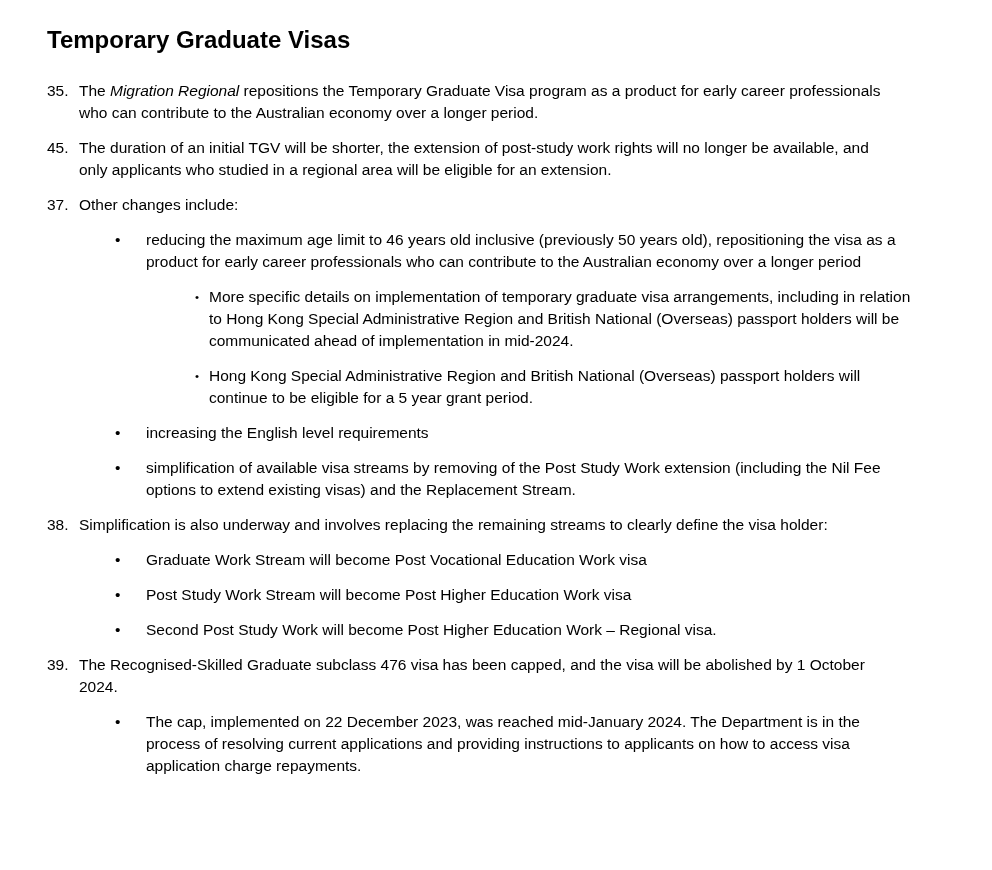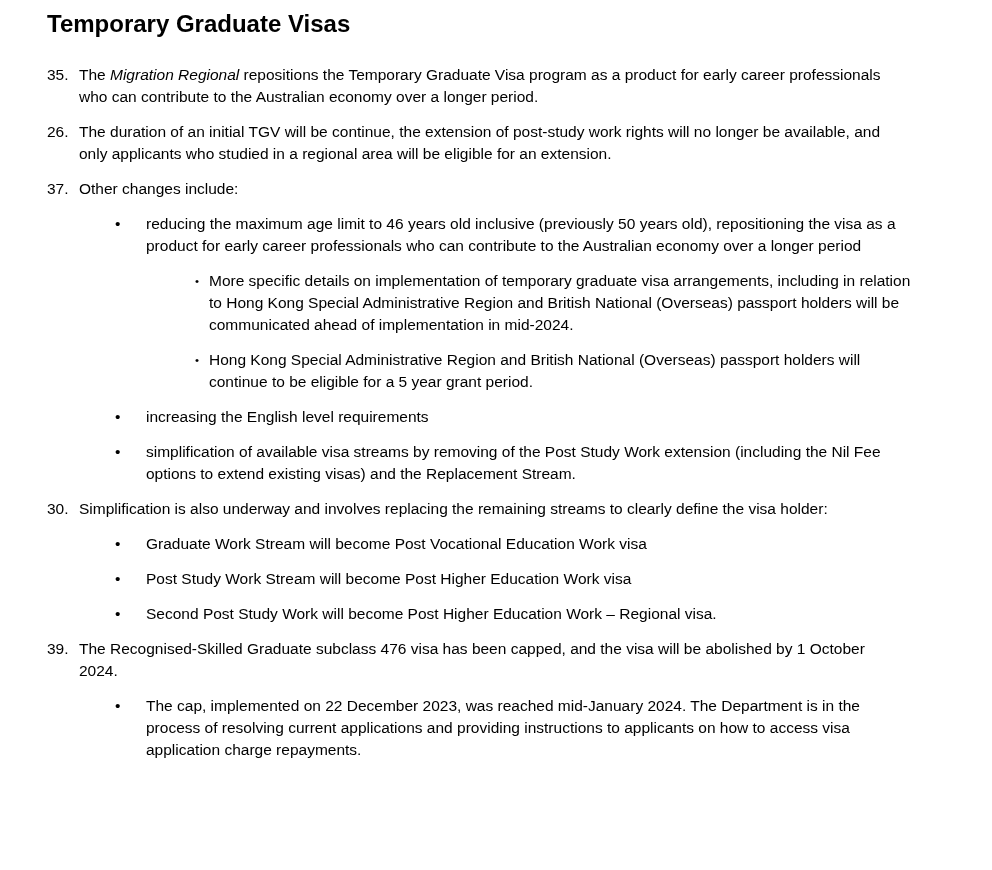--- a/index.html
+++ b/index.html
@@ -13,21 +13,21 @@
     height: 870px;
     overflow: hidden;
     font-family: "Liberation Sans", sans-serif;
     font-size: 15.5px;
     line-height: 22px;
   }
   .page {
     box-sizing: border-box;
     width: 992px;
     height: 870px;
-    padding: 10px 75px 20px 47px;
+    padding: 26px 75px 20px 47px;
   }
   .heading {
     margin: 0 0 26px 0;
     font-size: 24px;
     line-height: 28px;
     font-weight: bold;
   }
   .num-item {
     display: flex;
     margin: 0 17px 13px 0;
@@ -67,22 +67,22 @@
 <div class="page">
 
   <h1 class="heading">Temporary Graduate Visas</h1>
 
   <div class="num-item">
     <span class="num">35.</span>
     <div class="num-body"><span>The </span><em>Migration Regional</em><span> repositions the Temporary Graduate Visa program as a product for early career professionals who can contribute to the Australian economy over a longer period.</span></div>
   </div>
 
   <div class="num-item">
-    <span class="num">26.</span>
-    <div class="num-body">The duration of an initial TGV will be continue, the extension of post-study work rights will no longer be available, and only applicants who studied in a regional area will be eligible for an extension.</div>
+    <span class="num">45.</span>
+    <div class="num-body">The duration of an initial TGV will be shorter, the extension of post-study work rights will no longer be available, and only applicants who studied in a regional area will be eligible for an extension.</div>
   </div>
 
   <div class="num-item">
     <span class="num">37.</span>
     <div class="num-body">Other changes include:</div>
   </div>
 
   <div class="b1">
     <span class="dot">•</span>
     <div class="b-body">reducing the maximum age limit to 46 years old inclusive (previously 50 years old), repositioning the visa as a product for early career professionals who can contribute to the Australian economy over a longer period</div>
@@ -102,21 +102,21 @@
     <span class="dot">•</span>
     <div class="b-body">increasing the English level requirements</div>
   </div>
 
   <div class="b1">
     <span class="dot">•</span>
     <div class="b-body">simplification of available visa streams by removing of the Post Study Work extension (including the Nil Fee options to extend existing visas) and the Replacement Stream.</div>
   </div>
 
   <div class="num-item">
-    <span class="num">30.</span>
+    <span class="num">38.</span>
     <div class="num-body">Simplification is also underway and involves replacing the remaining streams to clearly define the visa holder:</div>
   </div>
 
   <div class="b1">
     <span class="dot">•</span>
     <div class="b-body">Graduate Work Stream will become Post Vocational Education Work visa</div>
   </div>
 
   <div class="b1">
     <span class="dot">•</span>

